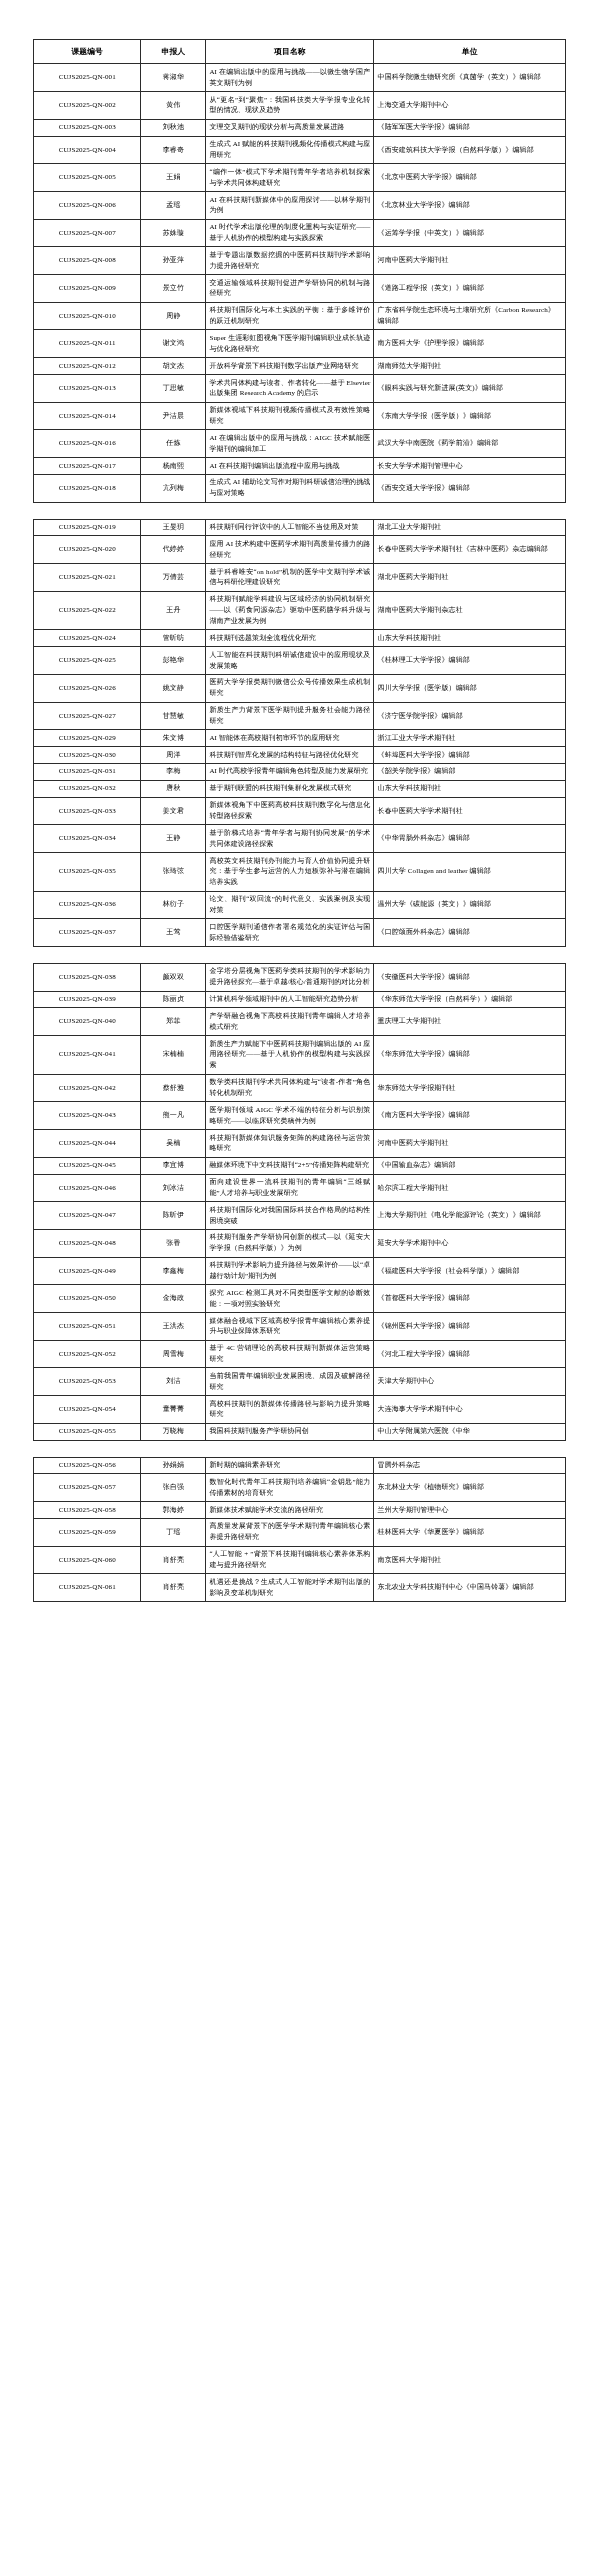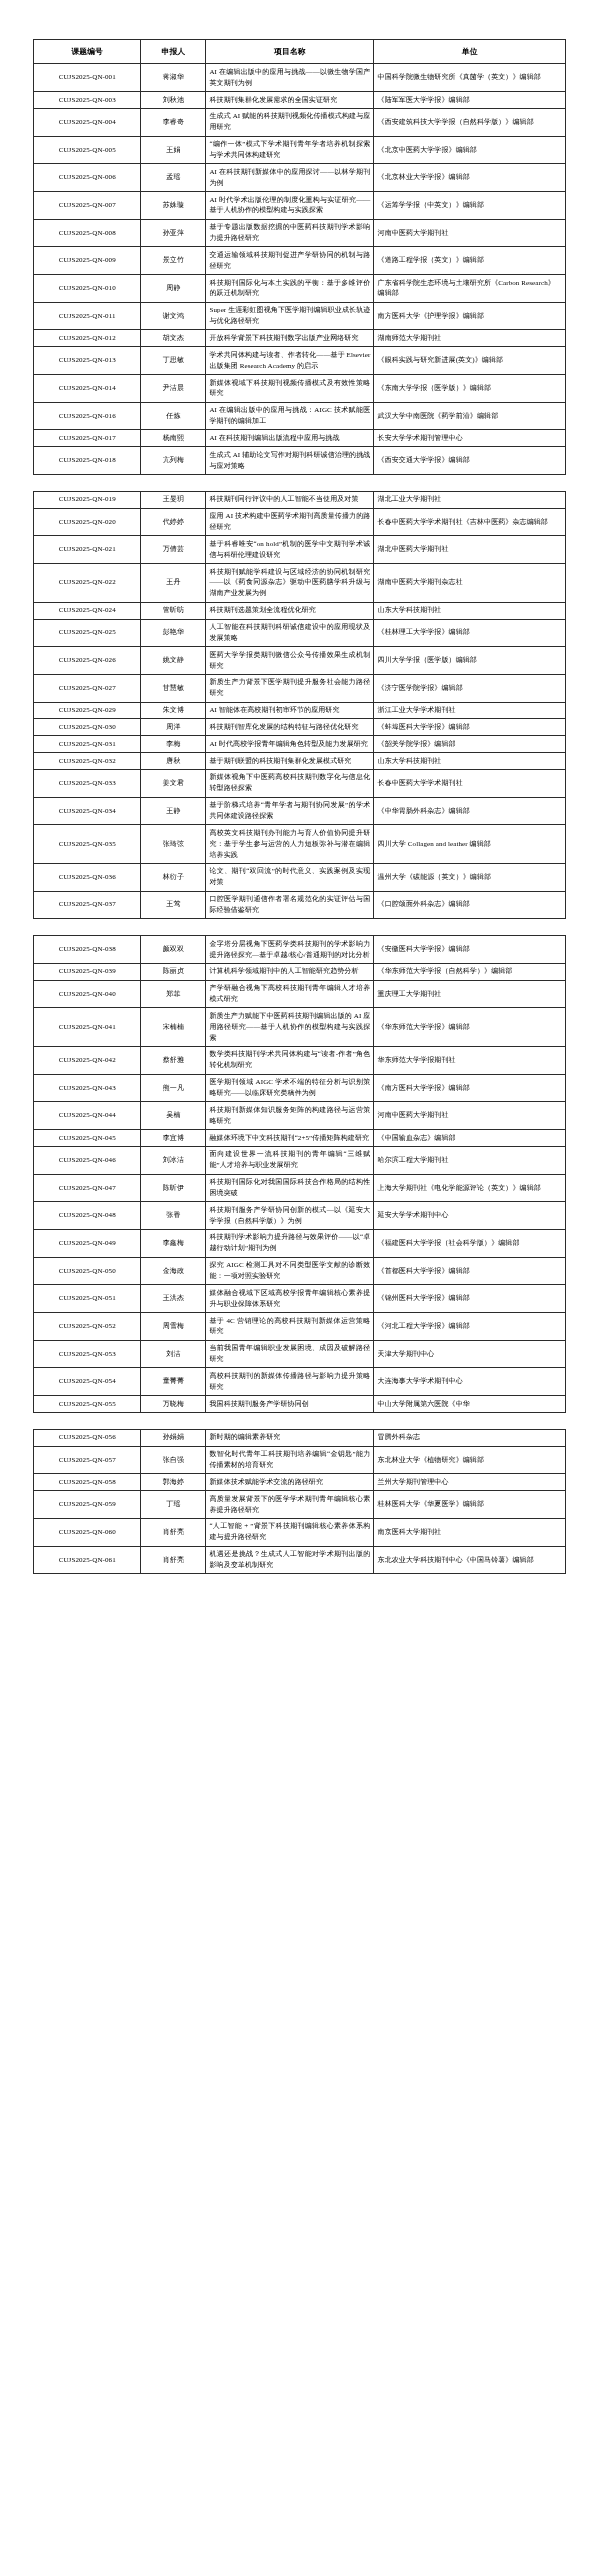--- a/index.html
+++ b/index.html
@@ -94,23 +94,29 @@
           </tr>
         </thead>
         <tbody>
           <tr>
             <td class="code">CUJS2025-QN-001</td>
             <td class="name">蒋淑华</td>
             <td class="title">AI 在编辑出版中的应用与挑战——以微生物学国产英文期刊为例</td>
             <td class="unit">中国科学院微生物研究所《真菌学（英文）》编辑部</td>
           </tr>
           <tr>
+            <td class="code">CUJS2025-QN-002</td>
+            <td class="name">黄伟</td>
+            <td class="title">从“更名”到“聚焦”：我国科技类大学学报专业化转型的情况、现状及趋势</td>
+            <td class="unit">上海交通大学期刊中心</td>
+          </tr>
+          <tr>
             <td class="code">CUJS2025-QN-003</td>
             <td class="name">刘秋池</td>
-            <td class="title">科技期刊集群化发展需求的全国实证研究</td>
+            <td class="title">文理交叉期刊的现状分析与高质量发展进路</td>
             <td class="unit">《陆军军医大学学报》编辑部</td>
           </tr>
           <tr>
             <td class="code">CUJS2025-QN-004</td>
             <td class="name">李睿奇</td>
             <td class="title">生成式 AI 赋能的科技期刊视频化传播模式构建与应用研究</td>
             <td class="unit">《西安建筑科技大学学报（自然科学版）》编辑部</td>
           </tr>
           <tr>
             <td class="code">CUJS2025-QN-005</td>

